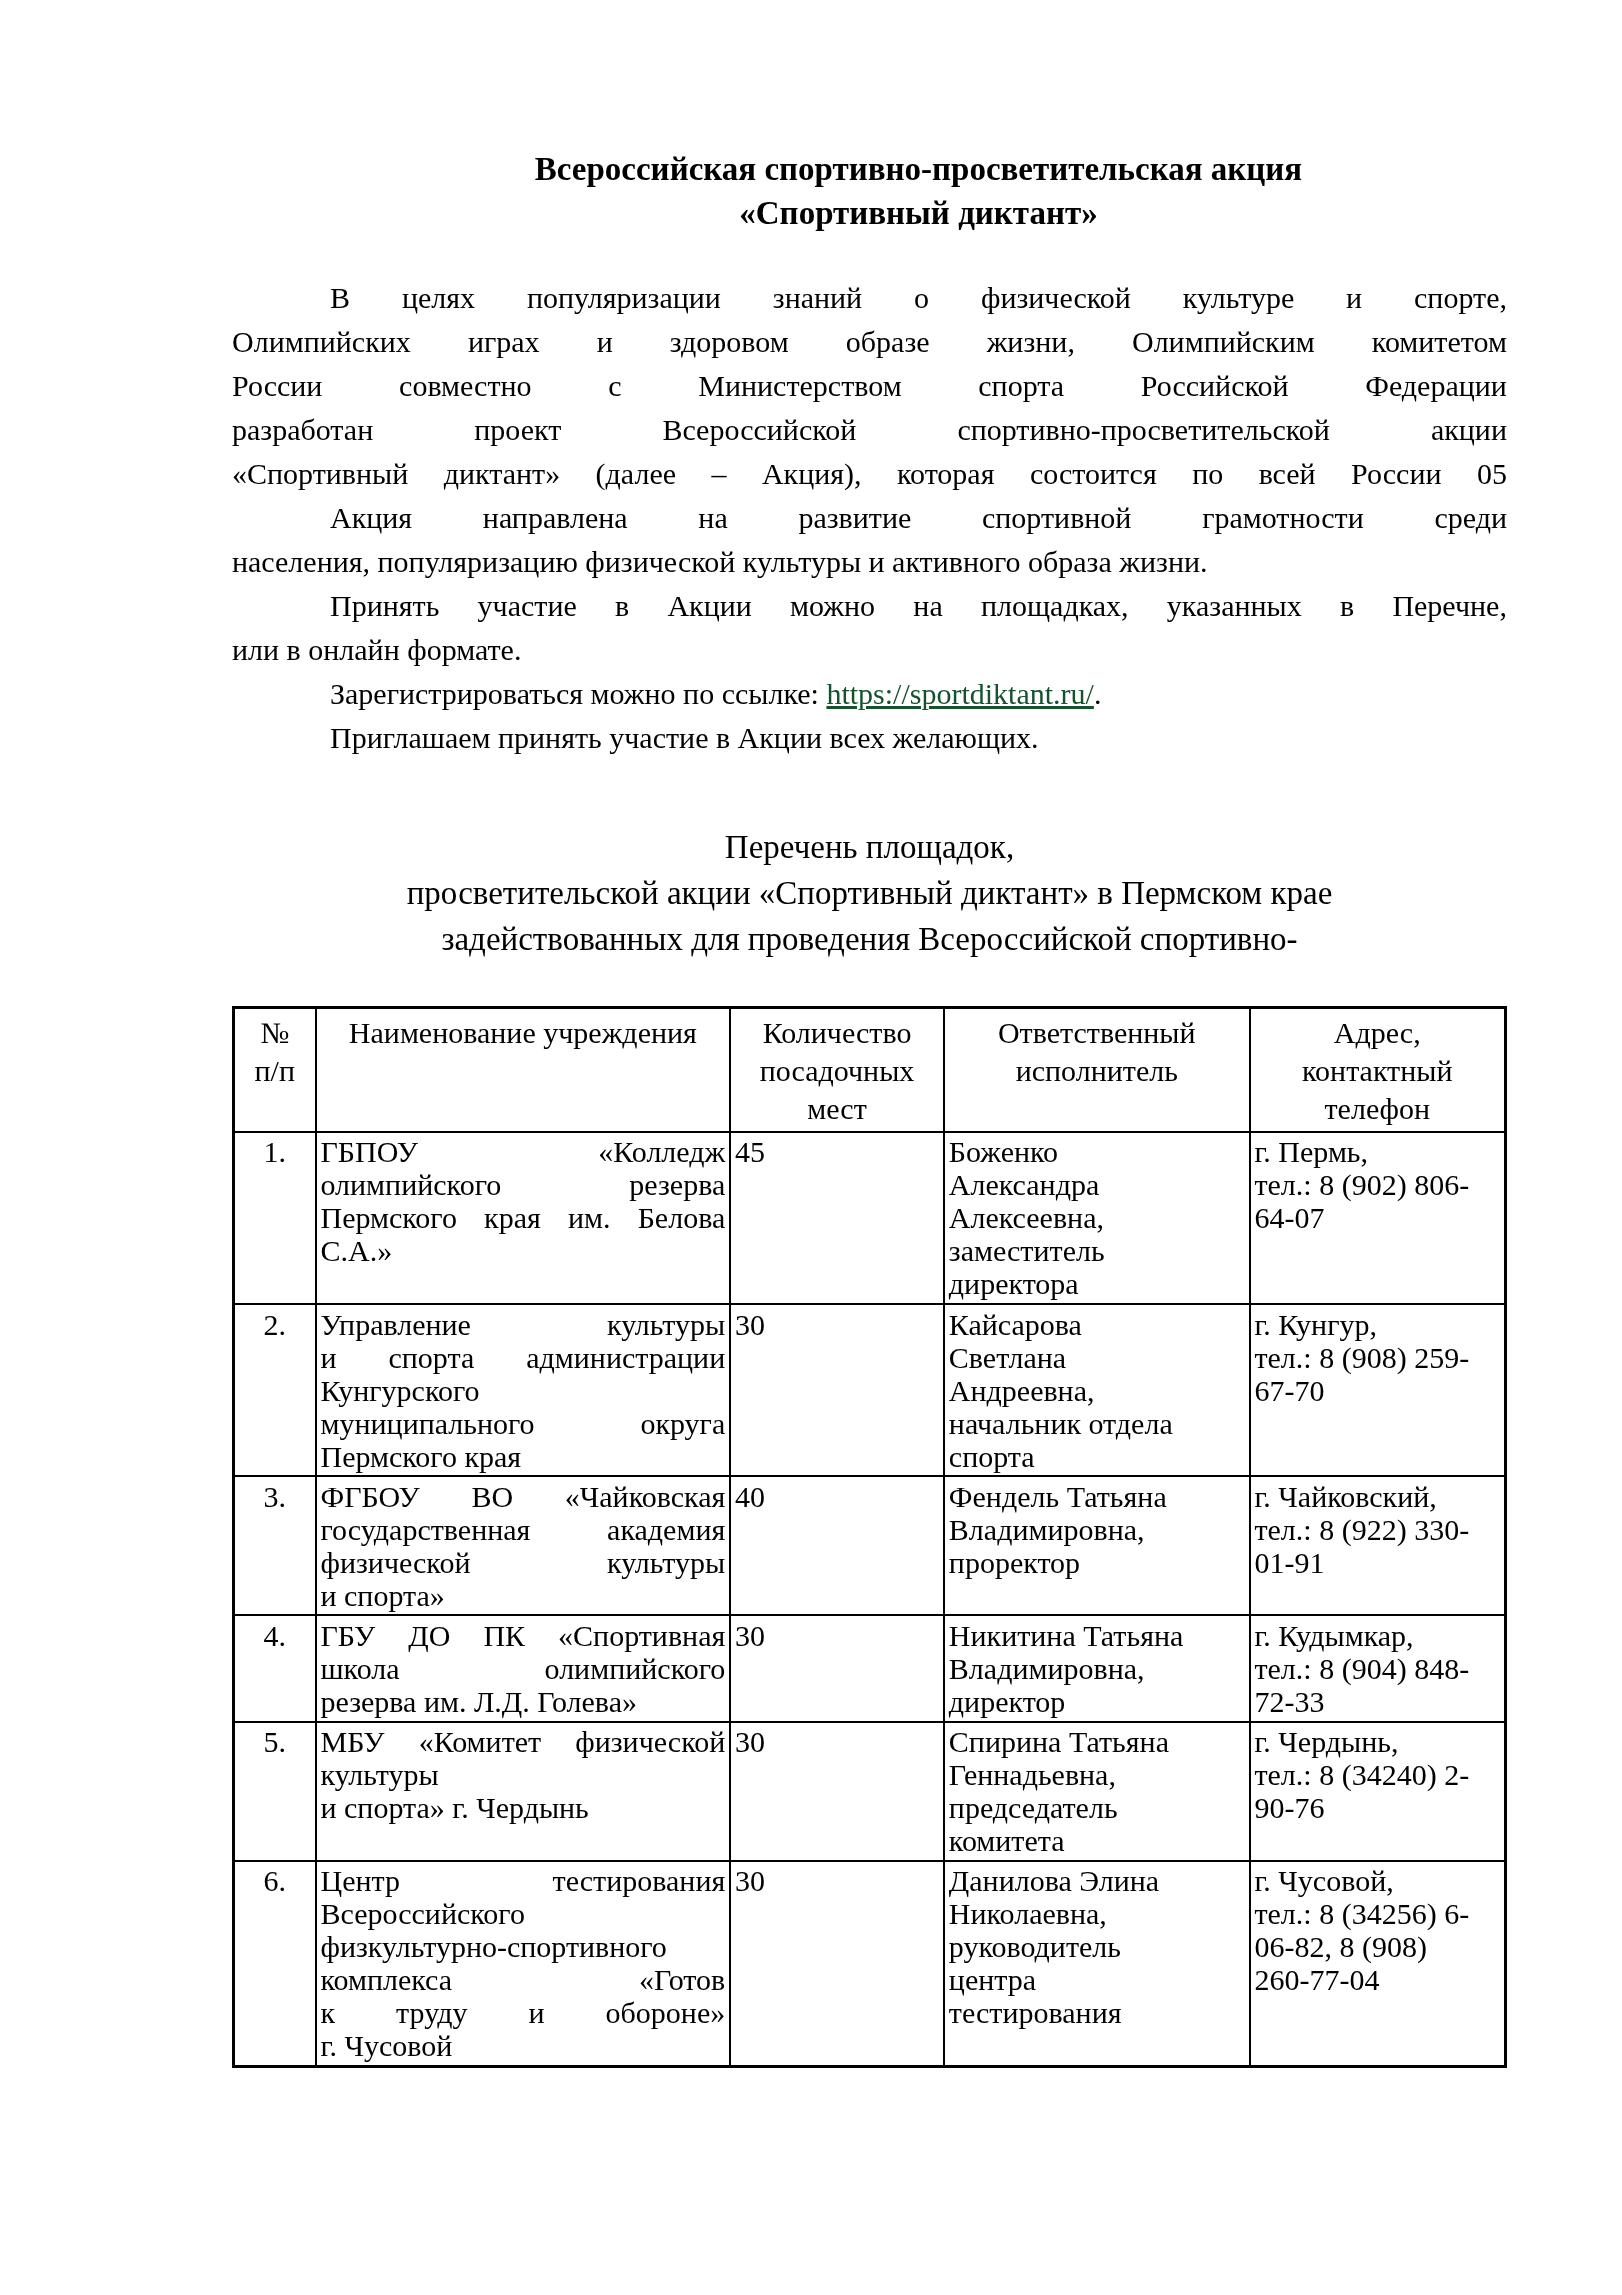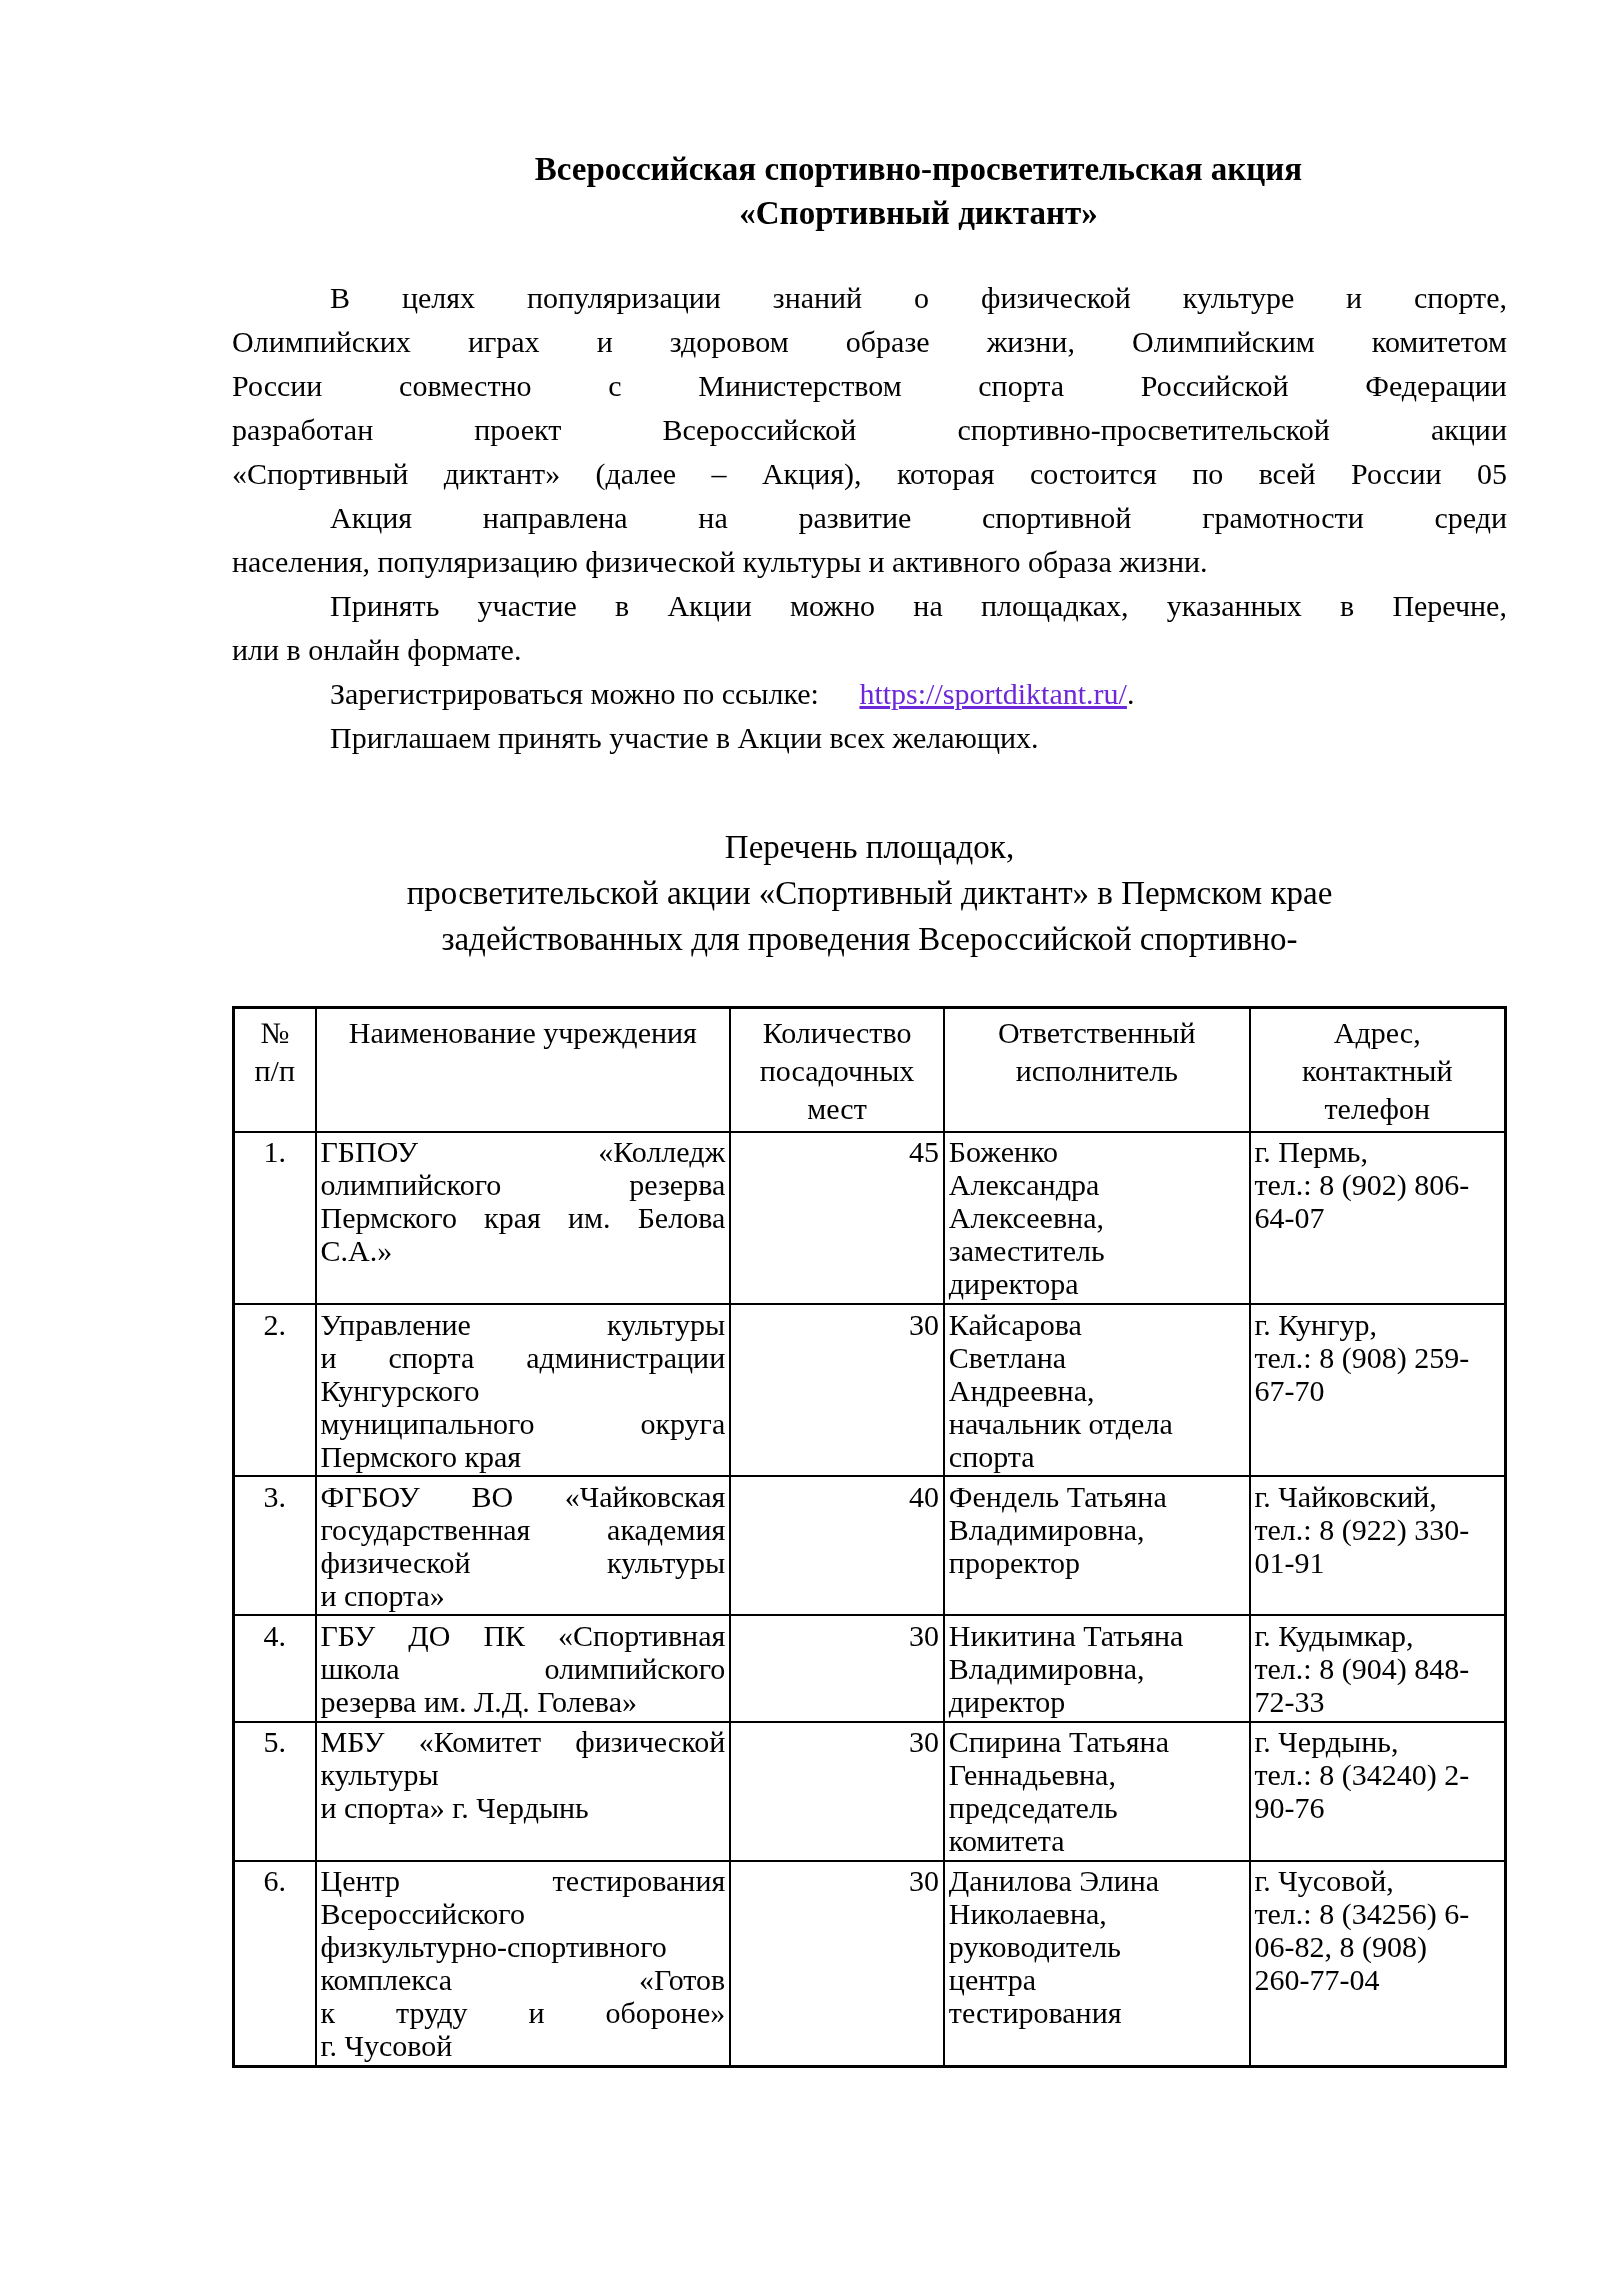--- a/index.html
+++ b/index.html
@@ -46,21 +46,21 @@
   th.c-name, td.c-name { width: 33.1%; }
   th.c-seats,td.c-seats{ width: 16.7%; }
   th.c-resp, td.c-resp { width: 24.2%; }
   th.c-addr, td.c-addr { width: 20.1%; }
 
   th { font-weight: normal; padding-top: 5.2px !important; }
   th .tl { min-height: 38px; line-height: 38px; text-align: center; }
   td .tl { min-height: 33px; }
   td.c-num  { text-align: center; }
   td.c-name { padding-left: 17px; padding-right: 6.5px; text-align: left; }
-  td.c-seats{ text-align: right; }
+  td.c-seats{ text-align: left; }
   td.c-resp .tl, td.c-addr .tl { }
   td.c-name .tl.just { padding-left: 0; }
 </style>
 </head>
 <body>
 
 <div class="page">
 
   <div class="doc-title">
     <div class="title-line">Всероссийская спортивно-просветительская акция</div>
@@ -141,21 +141,21 @@
           <span>можно</span>
           <span>на</span>
           <span>площадках,</span>
           <span>указанных</span>
           <span>в</span>
           <span>Перечне,</span>
         </div>
         <div class="tl">или в онлайн формате.</div>
       </div>
     <div class="para">
-        <div class="tl ind"><span>Зарегистрироваться можно по ссылке: </span><span class="link" style="color: #6d28d9; margin-left: 33px;">https://sportdiktant.ru/</span><span>.</span></div>
+        <div class="tl ind"><span>Зарегистрироваться можно по ссылке: </span><span class="link" style="color: #14532d;">https://sportdiktant.ru/</span><span>.</span></div>
       </div>
     <div class="para">
         <div class="tl ind">Приглашаем принять участие в Акции всех желающих.</div>
       </div>
   </div>
 
   <div class="section-heading">
     <div class="tl">Перечень площадок,</div>
     <div class="tl">просветительской акции «Спортивный диктант» в Пермском крае</div>
     <div class="tl">задействованных для проведения Всероссийской спортивно-</div>

